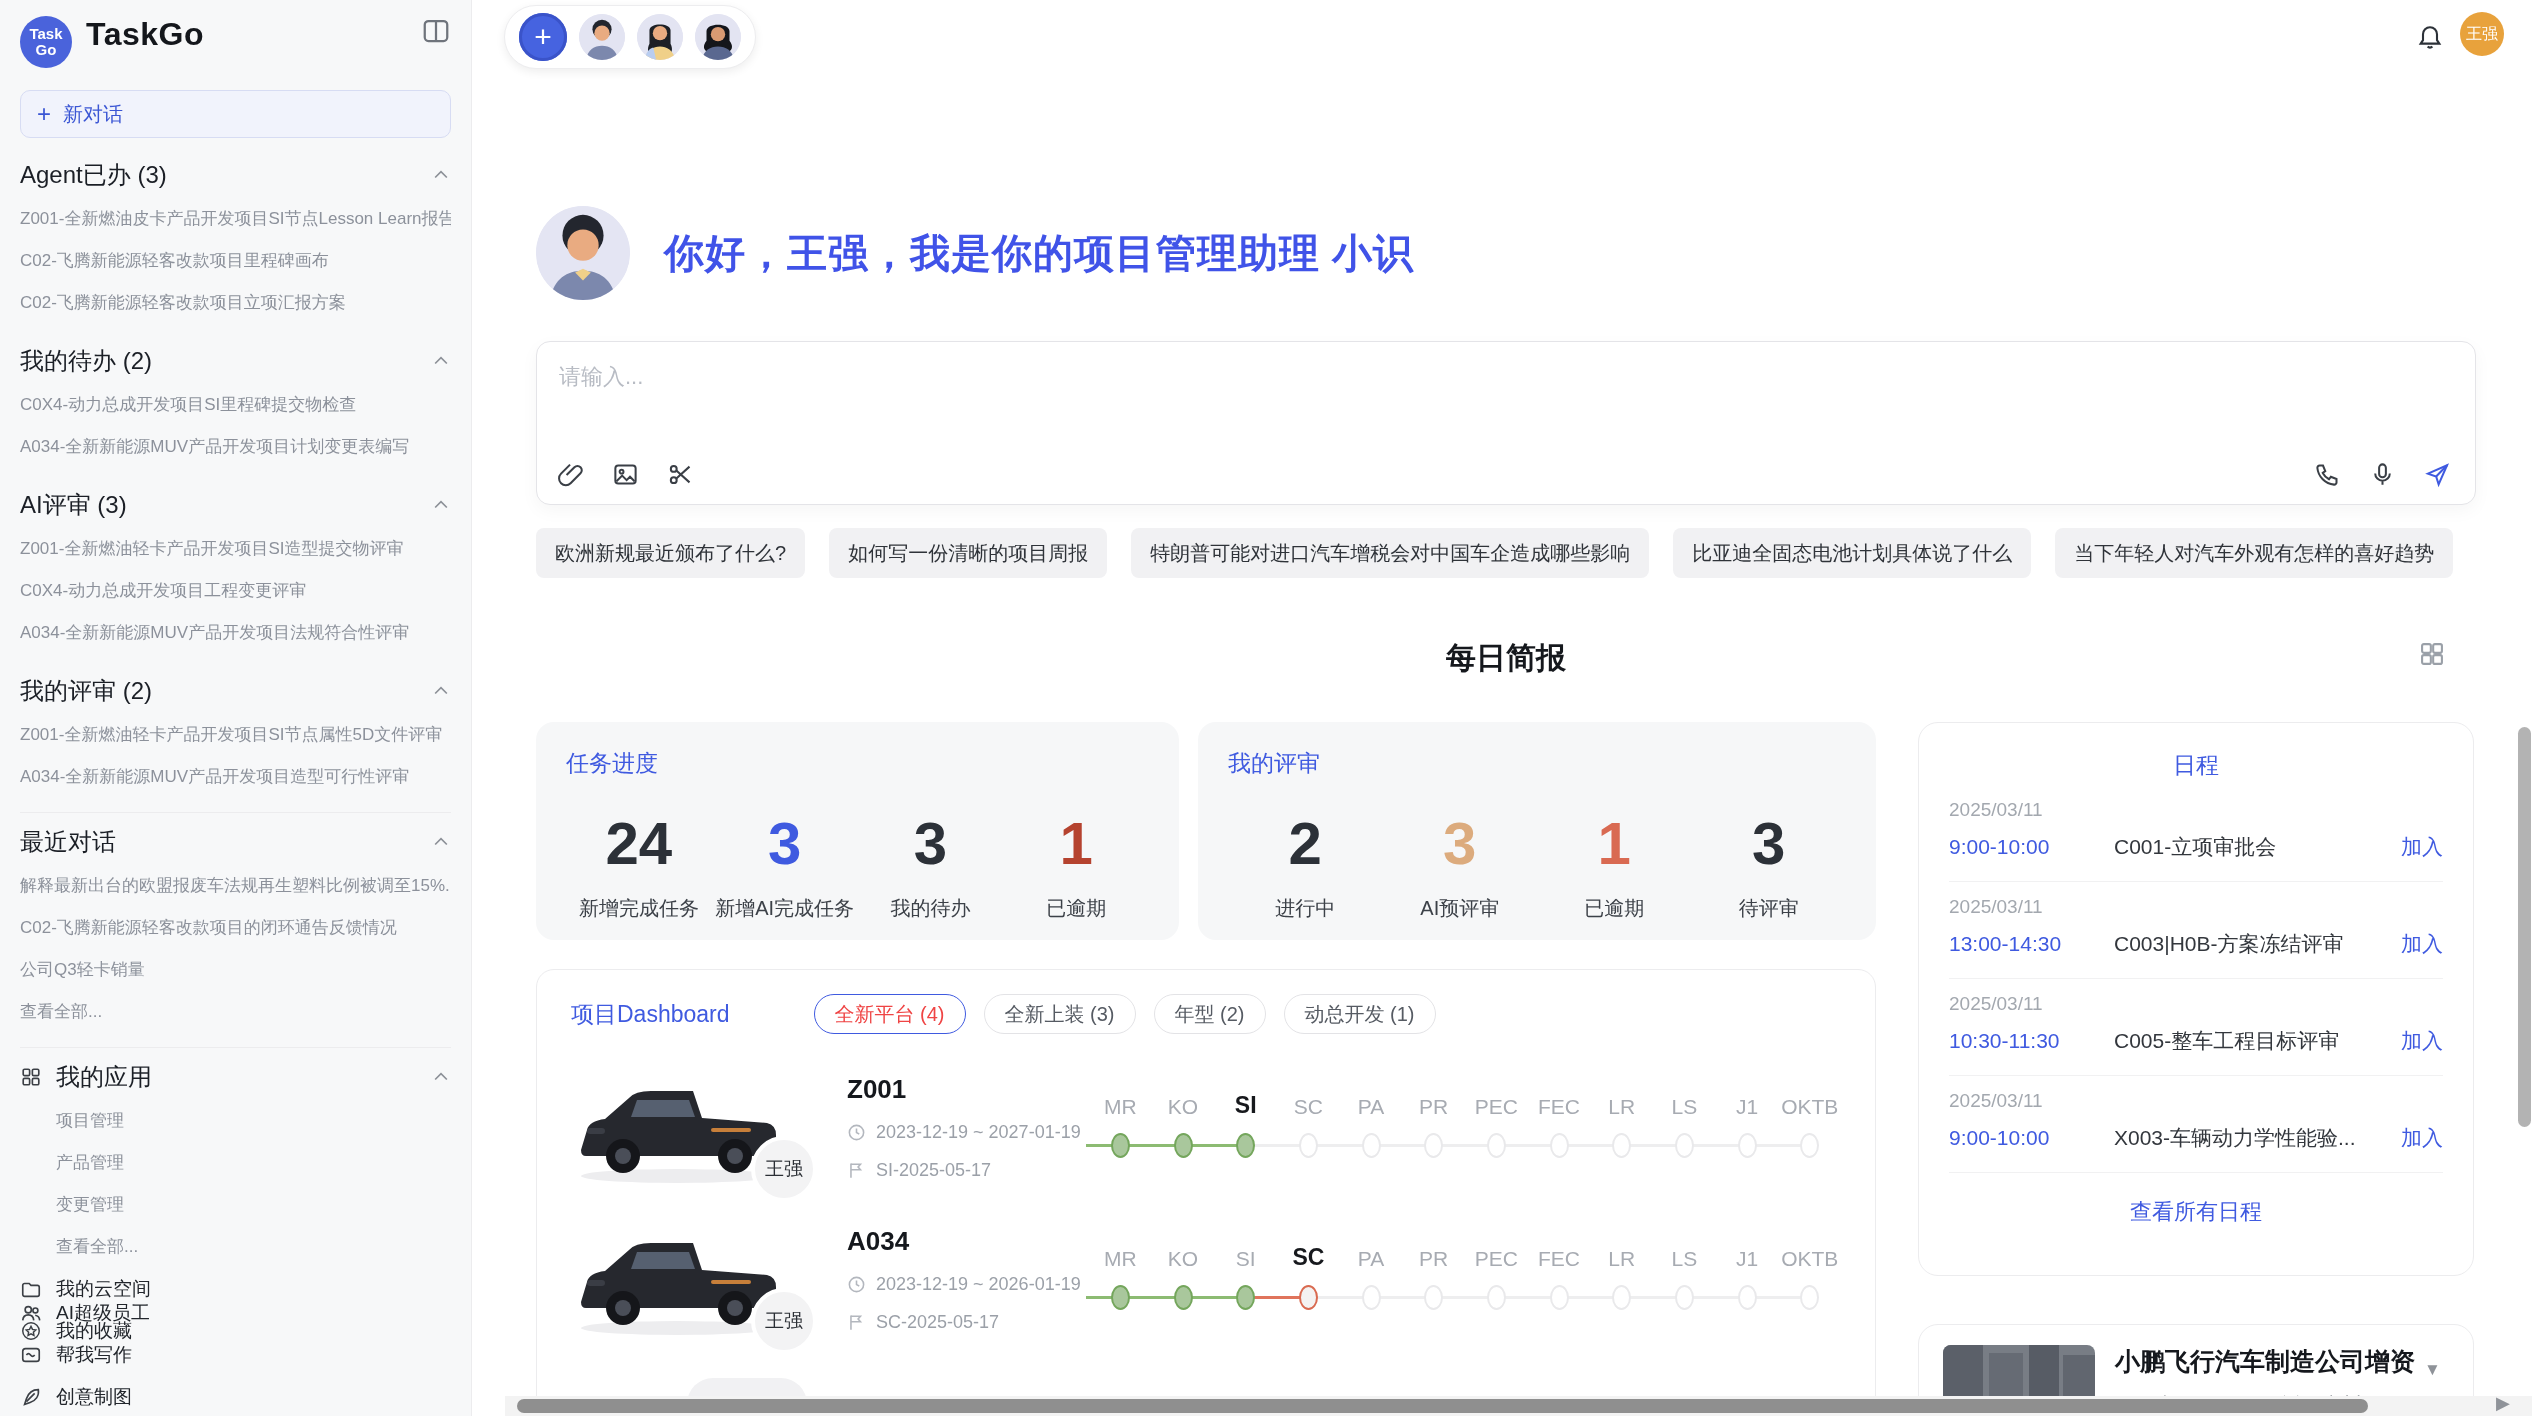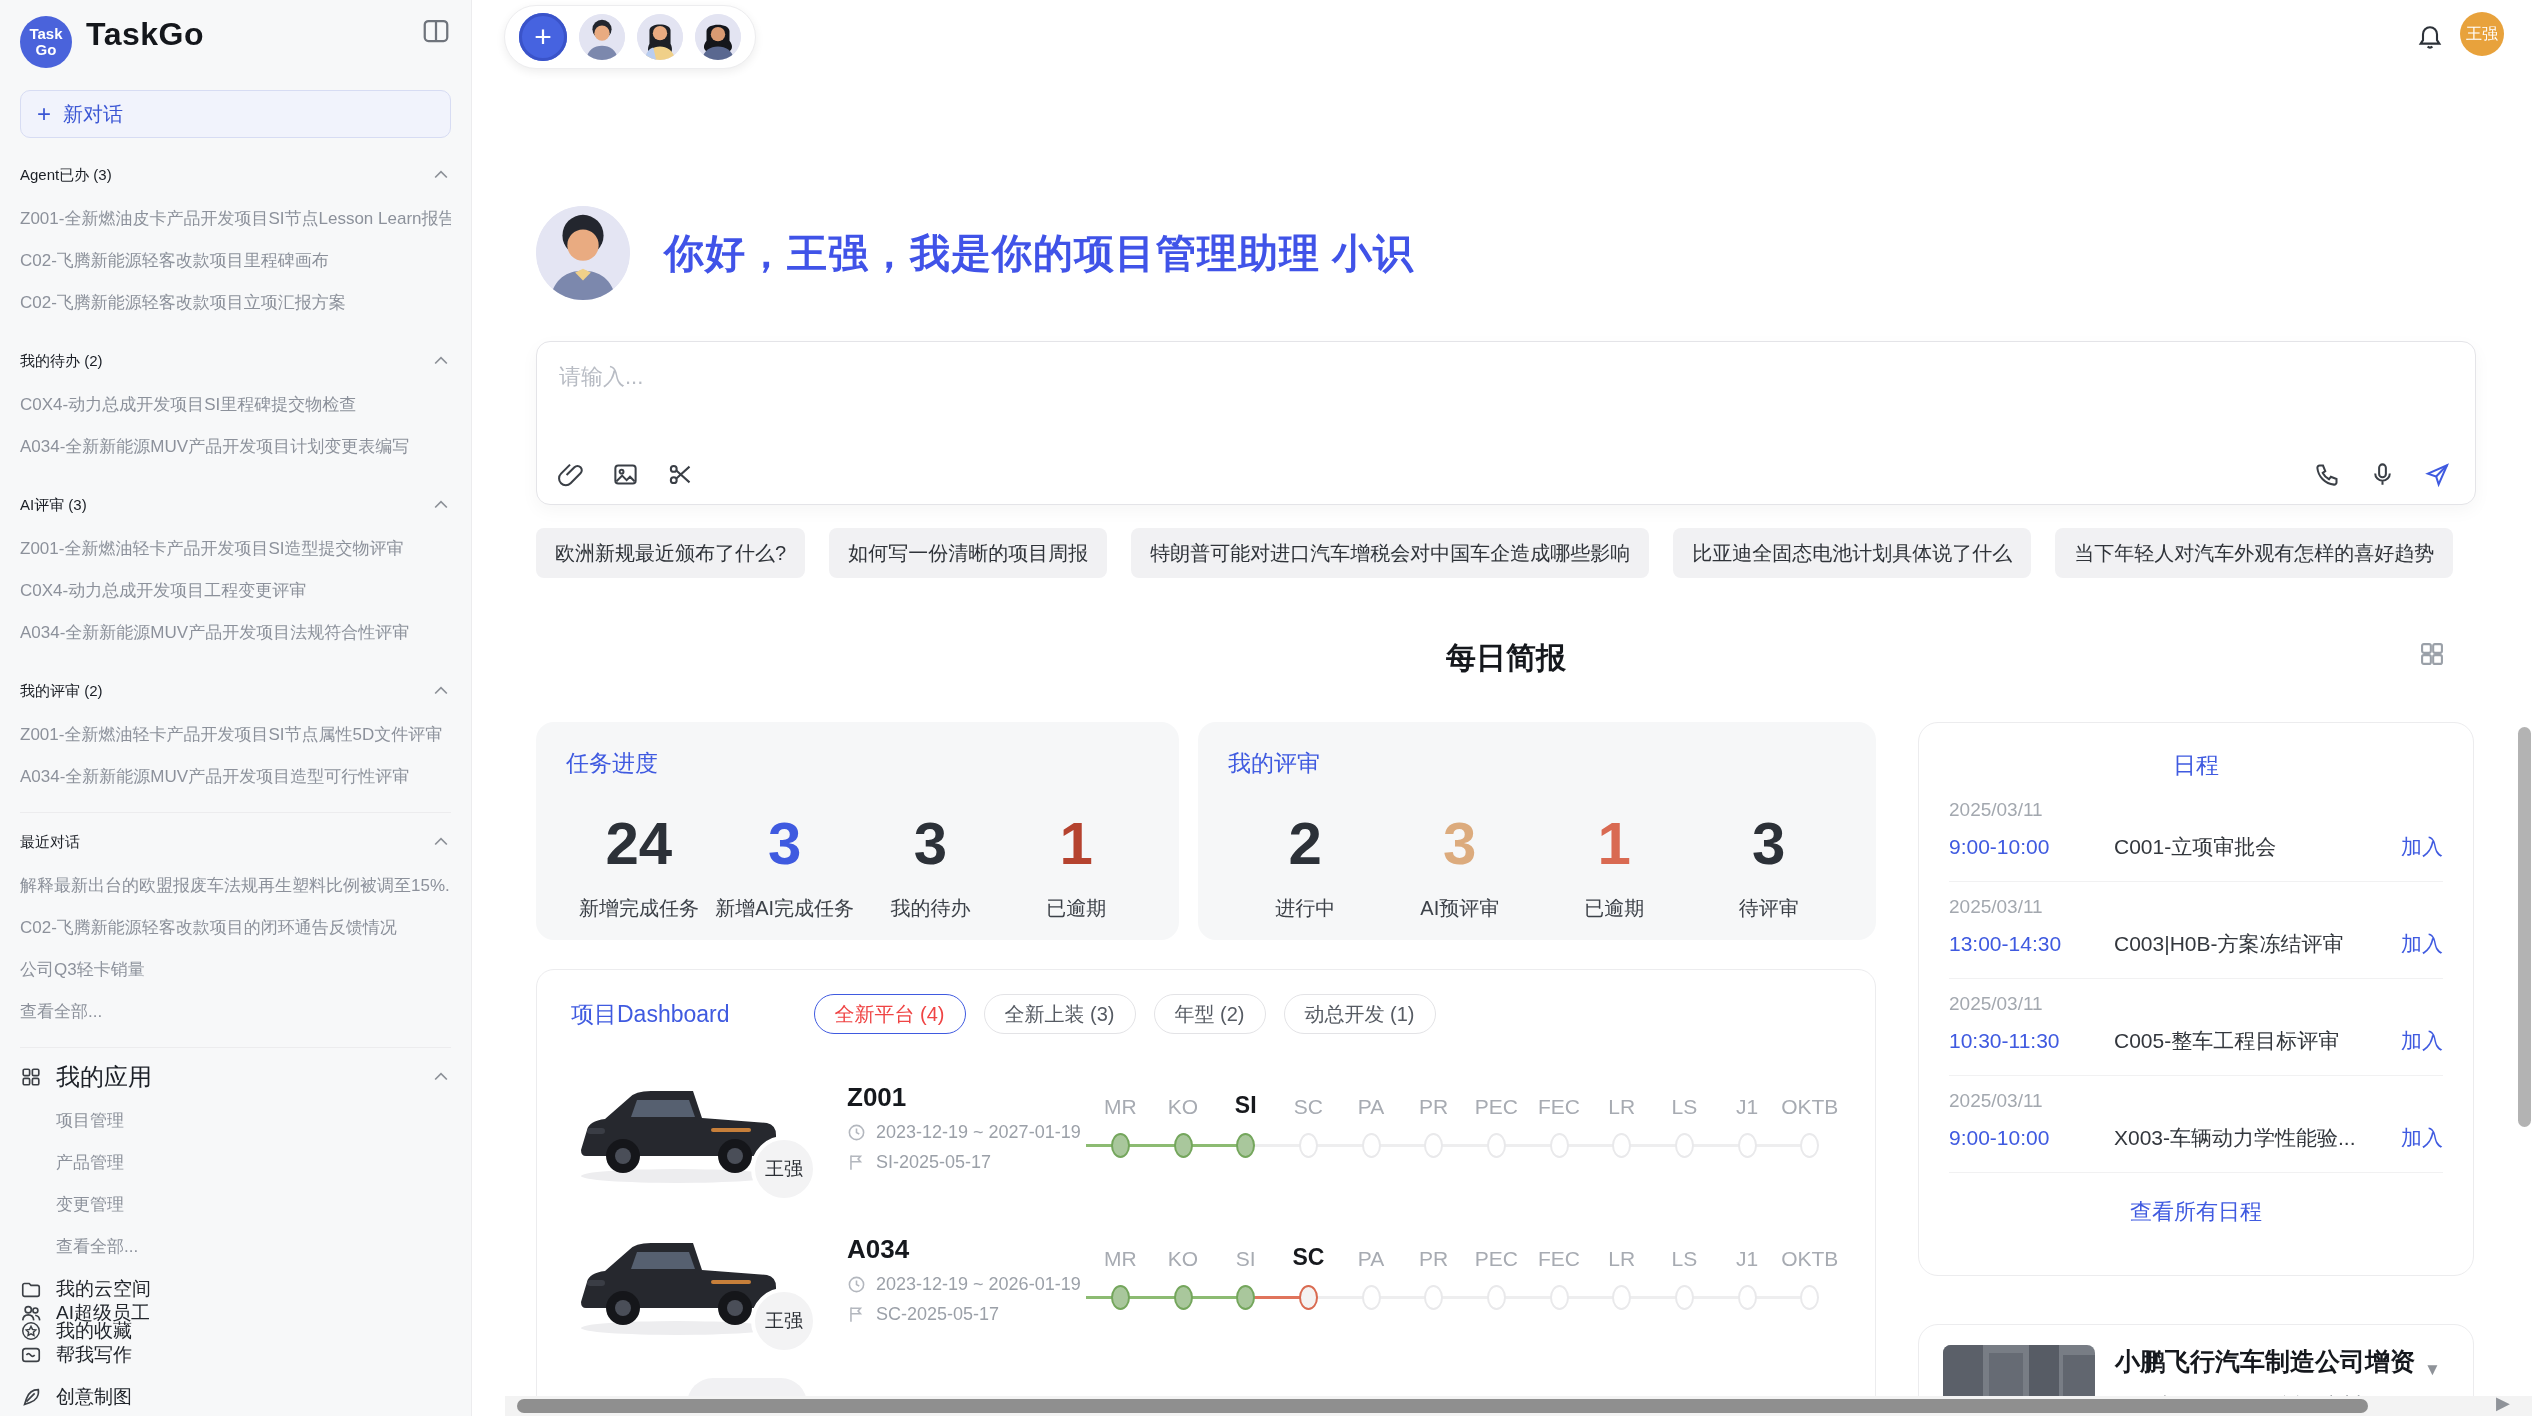--- a/index.html
+++ b/index.html
@@ -15,21 +15,21 @@
   .logo-circle { width:52px; height:52px; border-radius:50%; background:#4a63db; color:#fff;
                  display:flex; flex-direction:column; align-items:center; justify-content:center;
                  font-size:15px; font-weight:700; line-height:1.05; }
   .app-title { font-size:32px; font-weight:700; color:#14171c; margin-left:14px; letter-spacing:.5px; }
   .panel-toggle { margin-left:auto; color:#6f747c; width:30px; height:30px; cursor:pointer; }
   .new-chat { margin-top:18px; height:48px; border:1px solid #d7dcf3; background:#f1f3fc;
               border-radius:10px; display:flex; align-items:center; padding:0 16px; gap:12px;
               color:#3b56d4; font-size:20px; cursor:pointer; }
   .new-chat .plus { font-size:24px; line-height:1; }
   .side-group { margin-top:14px; }
-  .group-header { display:flex; align-items:center; height:46px; font-size:15px; color:#1b1f26; cursor:pointer;gap:44px; }
+  .group-header { display:flex; align-items:center; height:46px; font-size:24px; color:#1b1f26; cursor:pointer;gap:44px; }
   .group-header .chev { margin-left:auto; color:#8c9097; width:20px; height:20px; }
   .side-item { height:42px; line-height:42px; font-size:17px; color:#8c919b; white-space:nowrap;
                overflow:hidden; cursor:pointer; }
   .side-hr { border:none; border-top:1px solid #ececee; margin:14px 0 6px 0; }
   .apps-header { display:flex; align-items:center; gap:14px; height:46px; font-size:24px; color:#1b1f26; cursor:pointer; }
   .apps-header .gicon { width:22px; height:22px; color:#3c4046; }
   .apps-header .chev { margin-left:auto; color:#8c9097; width:20px; height:20px; }
   .app-sub { padding-left:36px; }
   .side-shortcut { display:flex; align-items:center; gap:14px; height:42px; font-size:19px; color:#22262c; cursor:pointer; }
   .side-shortcut .gicon { width:22px; height:22px; color:#3c4046; }
@@ -95,21 +95,21 @@
   .dash-tab { height:40px; border-radius:20px; border:1.5px solid #e3e3e6; background:#fff; color:#565b63;
               font-size:20px; padding:0 20px; display:flex; align-items:center; cursor:pointer; font-family:inherit; white-space:nowrap; }
   .dash-tab.active { border-color:#3f5ae0; color:#ef4444; }
   .proj-row { display:flex; align-items:center; margin-top:34px; }
   .car-wrap { width:232px; position:relative; flex:none; }
   .owner-badge { position:absolute; right:-14px; bottom:-16px; width:66px; height:66px; border-radius:50%;
                  background:#f3f3f4; border:4px solid #fff; display:flex; align-items:center;
                  justify-content:center; font-size:19px; color:#2b2f35; }
   .proj-info { width:286px; padding-left:44px; flex:none; }
   .proj-code { font-size:26px; font-weight:700; color:#15181d; }
-  .proj-meta { display:flex; align-items:center; gap:10px; color:#9ba0a8; font-size:18px; margin-top:9px; }
+  .proj-meta { display:flex; align-items:center; gap:10px; color:#9ba0a8; font-size:18px; margin-top:17px; }
   .proj-meta .micon { width:19px; height:19px; color:#b3b7be; flex:none; }
   .ms-row { flex:1; display:flex; margin-top:-8px; }
   .ms-node { flex:1; display:flex; flex-direction:column; align-items:center; position:relative; }
   .ms-label { height:34px; display:flex; align-items:flex-end; font-size:21px; color:#a7abb2; }
   .ms-label.strong { font-size:23px; font-weight:700; color:#17191d; }
   .ms-dotrow { position:relative; width:100%; height:32px; display:flex; align-items:center; justify-content:center; margin-top:10px; }
   .ms-seg { position:absolute; right:50%; width:100%; height:3px; top:50%; margin-top:-1.5px; background:transparent; }
   .ms-seg.lead { width:34px; background:#8cbb72; }
   .ms-seg.green { background:#8cbb72; }
   .ms-seg.gray { background:#eeeeef; }

